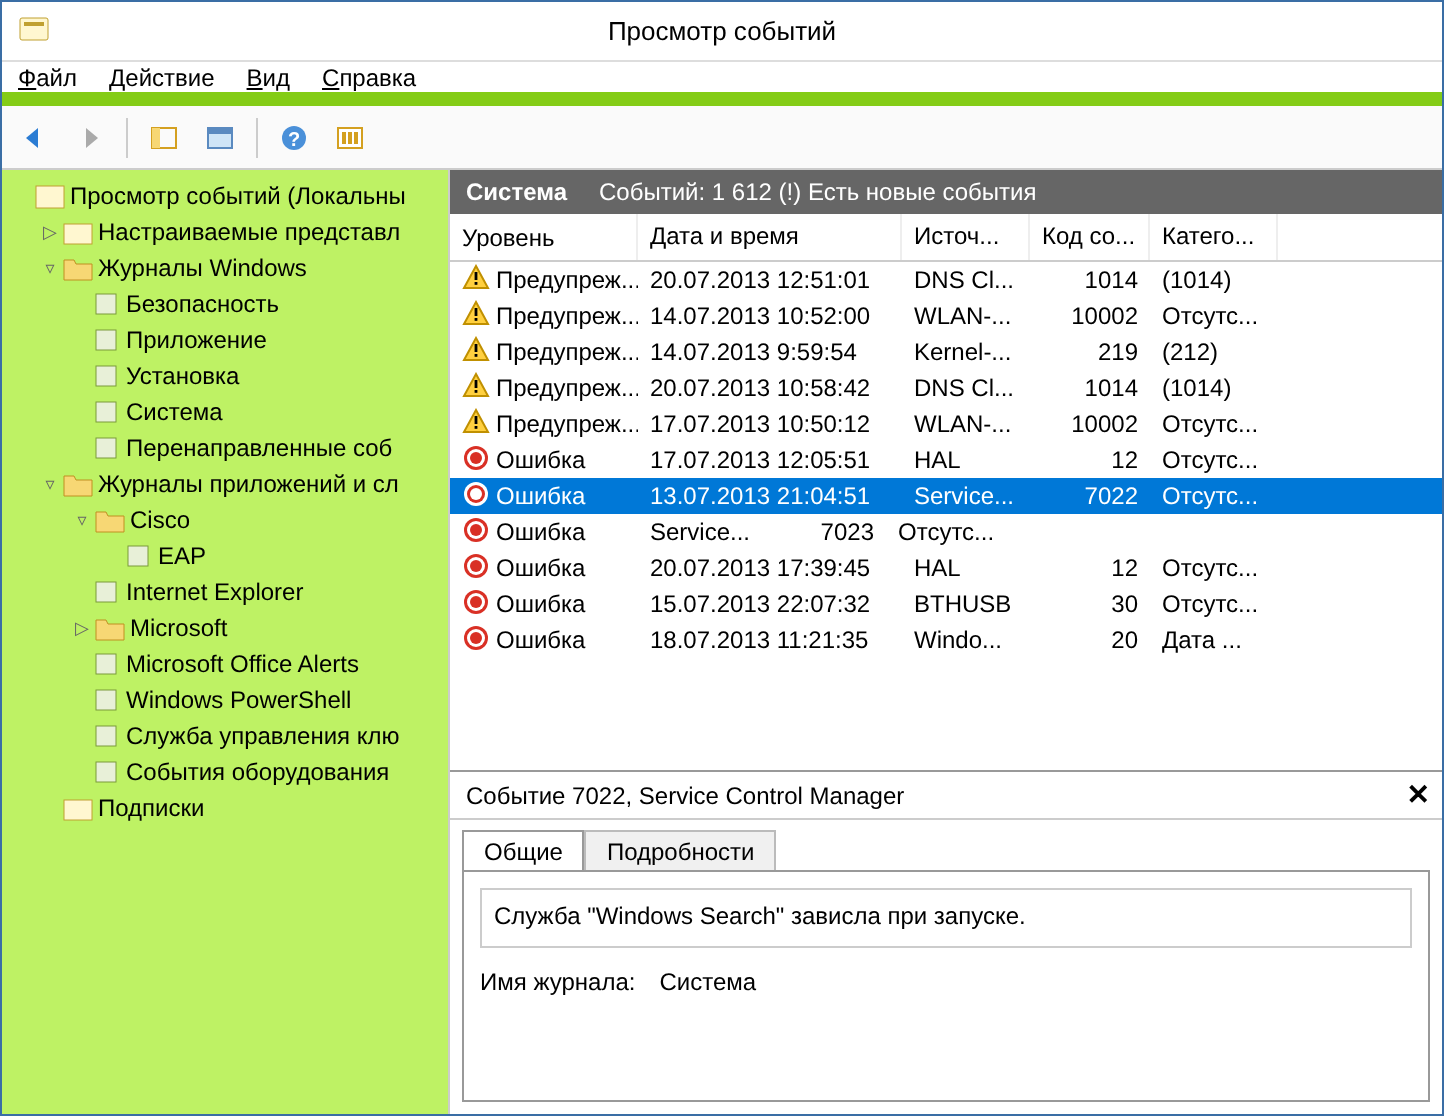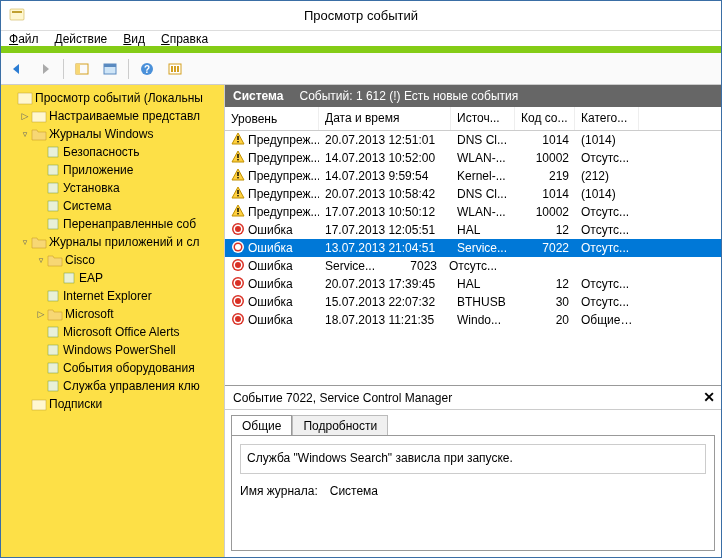--- a/index.html
+++ b/index.html
@@ -6,21 +6,21 @@
 body { font-family: "Segoe UI", Tahoma, sans-serif; font-size: 12px; background: #fff; width: 722px; height: 558px; border: 1px solid #3a6ea5; overflow: hidden; }
 .title-bar { height: 30px; display: flex; align-items: center; justify-content: center; background: #fff; border-bottom: 1px solid #ddd; font-size: 13px; position: relative; }
 .title-bar .icon { position: absolute; left: 8px; }
 .menu-bar { height: 22px; display: flex; align-items: center; padding: 0 8px; gap: 16px; border-bottom: 7px solid #84cc16; }
 .menu-item { cursor: default; }
 .menu-item u { text-decoration: underline; }
 .toolbar { height: 32px; display: flex; align-items: center; padding: 0 4px; gap: 4px; border-bottom: 1px solid #ccc; background: #fafafa; }
 .toolbar-sep { width: 1px; height: 20px; background: #ccc; margin: 0 2px; }
 .toolbar-btn { width: 24px; height: 24px; display: flex; align-items: center; justify-content: center; border: 1px solid transparent; }
 .main { display: flex; height: 472px; }
-.tree-pane { width: 224px; border-right: 1px solid #ccc; overflow: hidden; position: relative; background: #fde047; padding: 4px 0; }
+.tree-pane { width: 224px; border-right: 1px solid #ccc; overflow: hidden; position: relative; background: #bef264; padding: 4px 0; }
 .tree { font-size: 12px; }
 .tree-row { display: flex; align-items: center; height: 18px; padding-left: 4px; white-space: nowrap; cursor: default; }
 .tree-toggle { width: 12px; height: 12px; display: inline-flex; align-items: center; justify-content: center; font-size: 9px; color: #666; }
 .tree-icon { width: 16px; height: 16px; display: inline-flex; align-items: center; justify-content: center; margin-right: 2px; }
 .right-pane { flex: 1; display: flex; flex-direction: column; overflow: hidden; }
 .pane-header { height: 22px; background: #666; color: #fff; display: flex; align-items: center; padding: 0 8px; gap: 16px; font-size: 12px; }
 .pane-header .bold { font-weight: bold; }
 .list-header { display: flex; height: 24px; border-bottom: 1px solid #ccc; background: #fff; }
 .list-header .col { padding: 4px 6px; border-right: 1px solid #eee; font-size: 12px; white-space: nowrap; overflow: hidden; text-overflow: ellipsis; }
 .list-body { flex: 1; overflow-y: scroll; overflow-x: hidden; }
@@ -236,29 +236,29 @@
             </svg>
           </span>
           <span>Windows PowerShell</span>
         </div>
       <div class="tree-row" style="padding-left:44px">
           <span class="tree-icon">
             <svg width="14" height="14">
               <rect class="svg-log" x="2" y="2" width="10" height="10"></rect>
             </svg>
           </span>
+          <span>Служба управления клю</span>
+        </div>
+      <div class="tree-row" style="padding-left:44px">
+          <span class="tree-icon">
+            <svg width="14" height="14">
+              <rect class="svg-log" x="2" y="2" width="10" height="10"></rect>
+            </svg>
+          </span>
           <span>События оборудования</span>
-        </div>
-      <div class="tree-row" style="padding-left:44px">
-          <span class="tree-icon">
-            <svg width="14" height="14">
-              <rect class="svg-log" x="2" y="2" width="10" height="10"></rect>
-            </svg>
-          </span>
-          <span>Служба управления клю</span>
         </div>
       <div class="tree-row" style="padding-left:18px">
         <span class="tree-toggle"></span>
         <span class="tree-icon">
             <svg width="16" height="16">
               <rect class="svg-root" x="1" y="4" width="14" height="10"></rect>
             </svg>
           </span>
         <span>Подписки</span>
       </div>
@@ -425,21 +425,21 @@
             <span><svg width="14" height="14">
                 <circle cx="7" cy="7" r="6" fill="#d93025"></circle>
                 <circle cx="7" cy="7" r="4.5" fill="#fff"></circle>
                 <circle cx="7" cy="7" r="3" fill="#d93025"></circle>
               </svg></span>
             <span>Ошибка</span>
           </div>
           <div class="cell col-date">18.07.2013 11:21:35</div>
           <div class="cell col-src">Windo...</div>
           <div class="cell col-code">20</div>
-          <div class="cell col-cat">Общие ...</div>
+          <div class="cell col-cat">Дата ...</div>
         </div>
         <div style="height: 18px;"></div>
         <div style="height: 18px;"></div>
         <div style="height: 18px;"></div>
         <div style="height: 18px;"></div>
       </div>
 
     <div class="detail-pane">
       <div class="detail-title">
         <span>Событие 7022, Service Control Manager</span>

